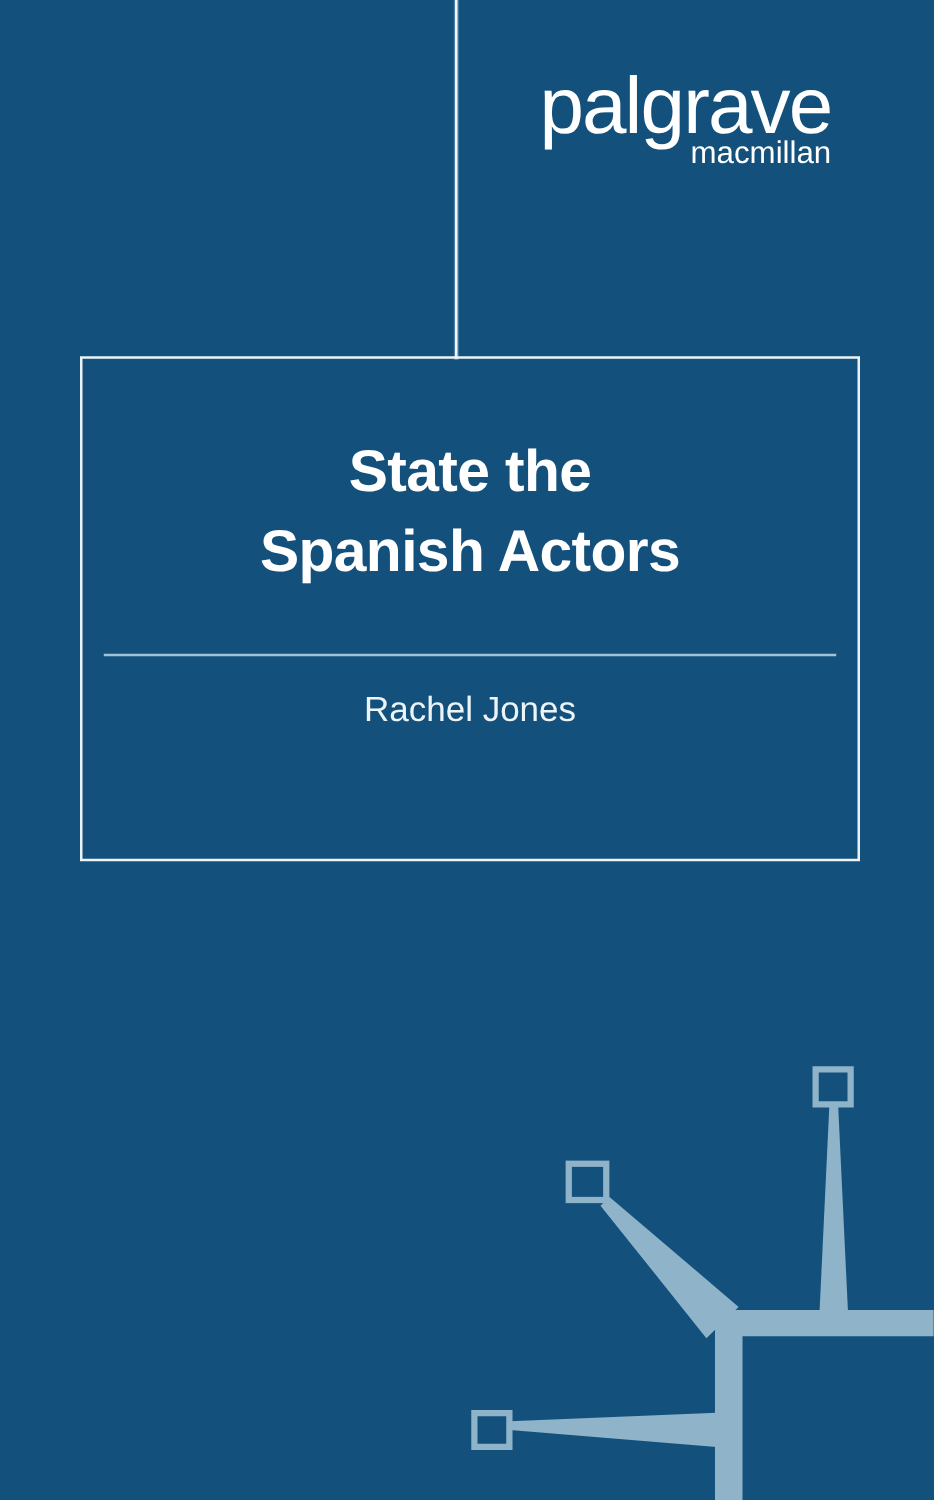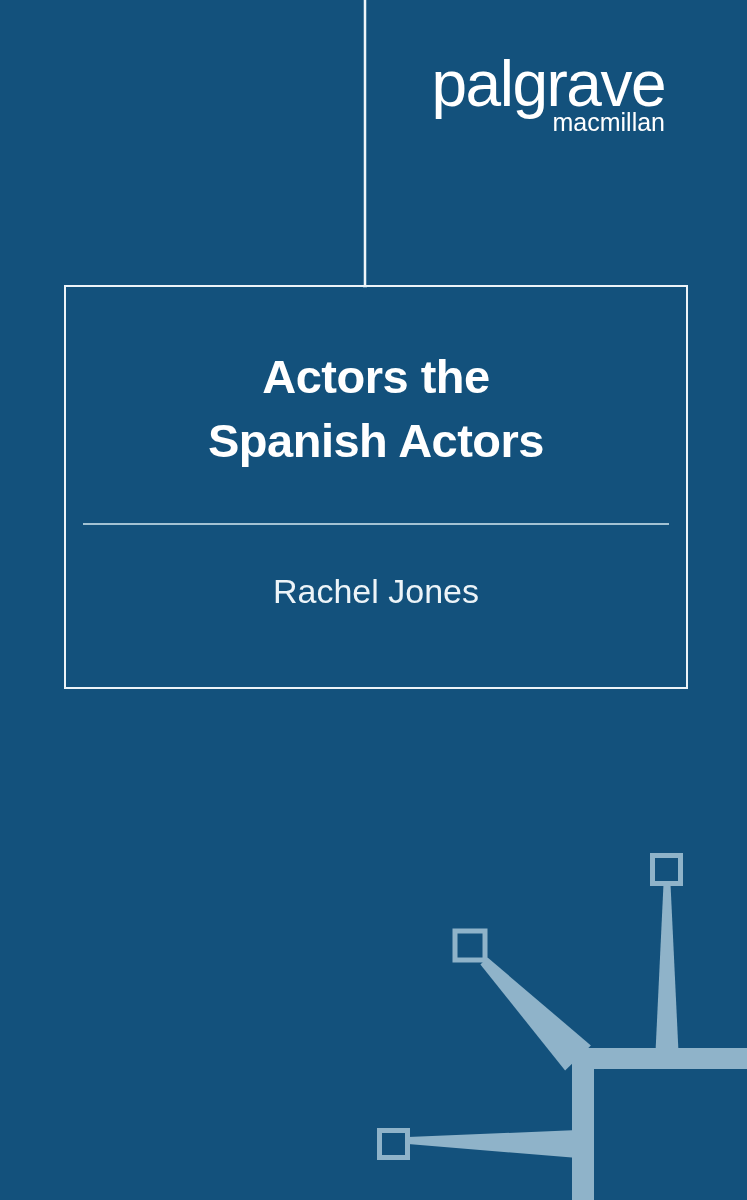--- a/index.html
+++ b/index.html
@@ -78,22 +78,22 @@
     letter-spacing:-0.3px;
     line-height:30px;
     color:var(--subtitle);
   }
   .divider{
     margin:50px auto 0 auto;
     width:586px;height:2px;
     background:var(--divider);
   }
   .book-author{
-    margin:47px auto 0 auto;
-    font-size:34px;
+    margin:24px auto 0 auto;
+    font-size:28px;
     font-weight:400;
     line-height:38px;
     color:var(--author);
   }
   
   .decoration{
     position:absolute;
     left:0;top:0;
     width:747px;height:1200px;
     pointer-events:none;
@@ -108,21 +108,21 @@
 
   <div class="top-rule"></div>
 
   <div class="logo">
     <div class="palgrave">palgrave</div>
     <div class="macmillan">macmillan</div>
   </div>
 
   <div class="title-box">
     <h1 class="book-title">
-      <span>Actors the</span>
+      <span>State the</span>
       <span>Spanish Actors</span>
     </h1>
     <div class="divider"></div>
     <div class="book-author">Rachel Jones</div>
   </div>
 
   <svg class="decoration" viewBox="0 0 747 1200" aria-hidden="true">
 
     <rect class="strokeshape" x="652.5" y="855.5" width="28" height="28"></rect>
 

